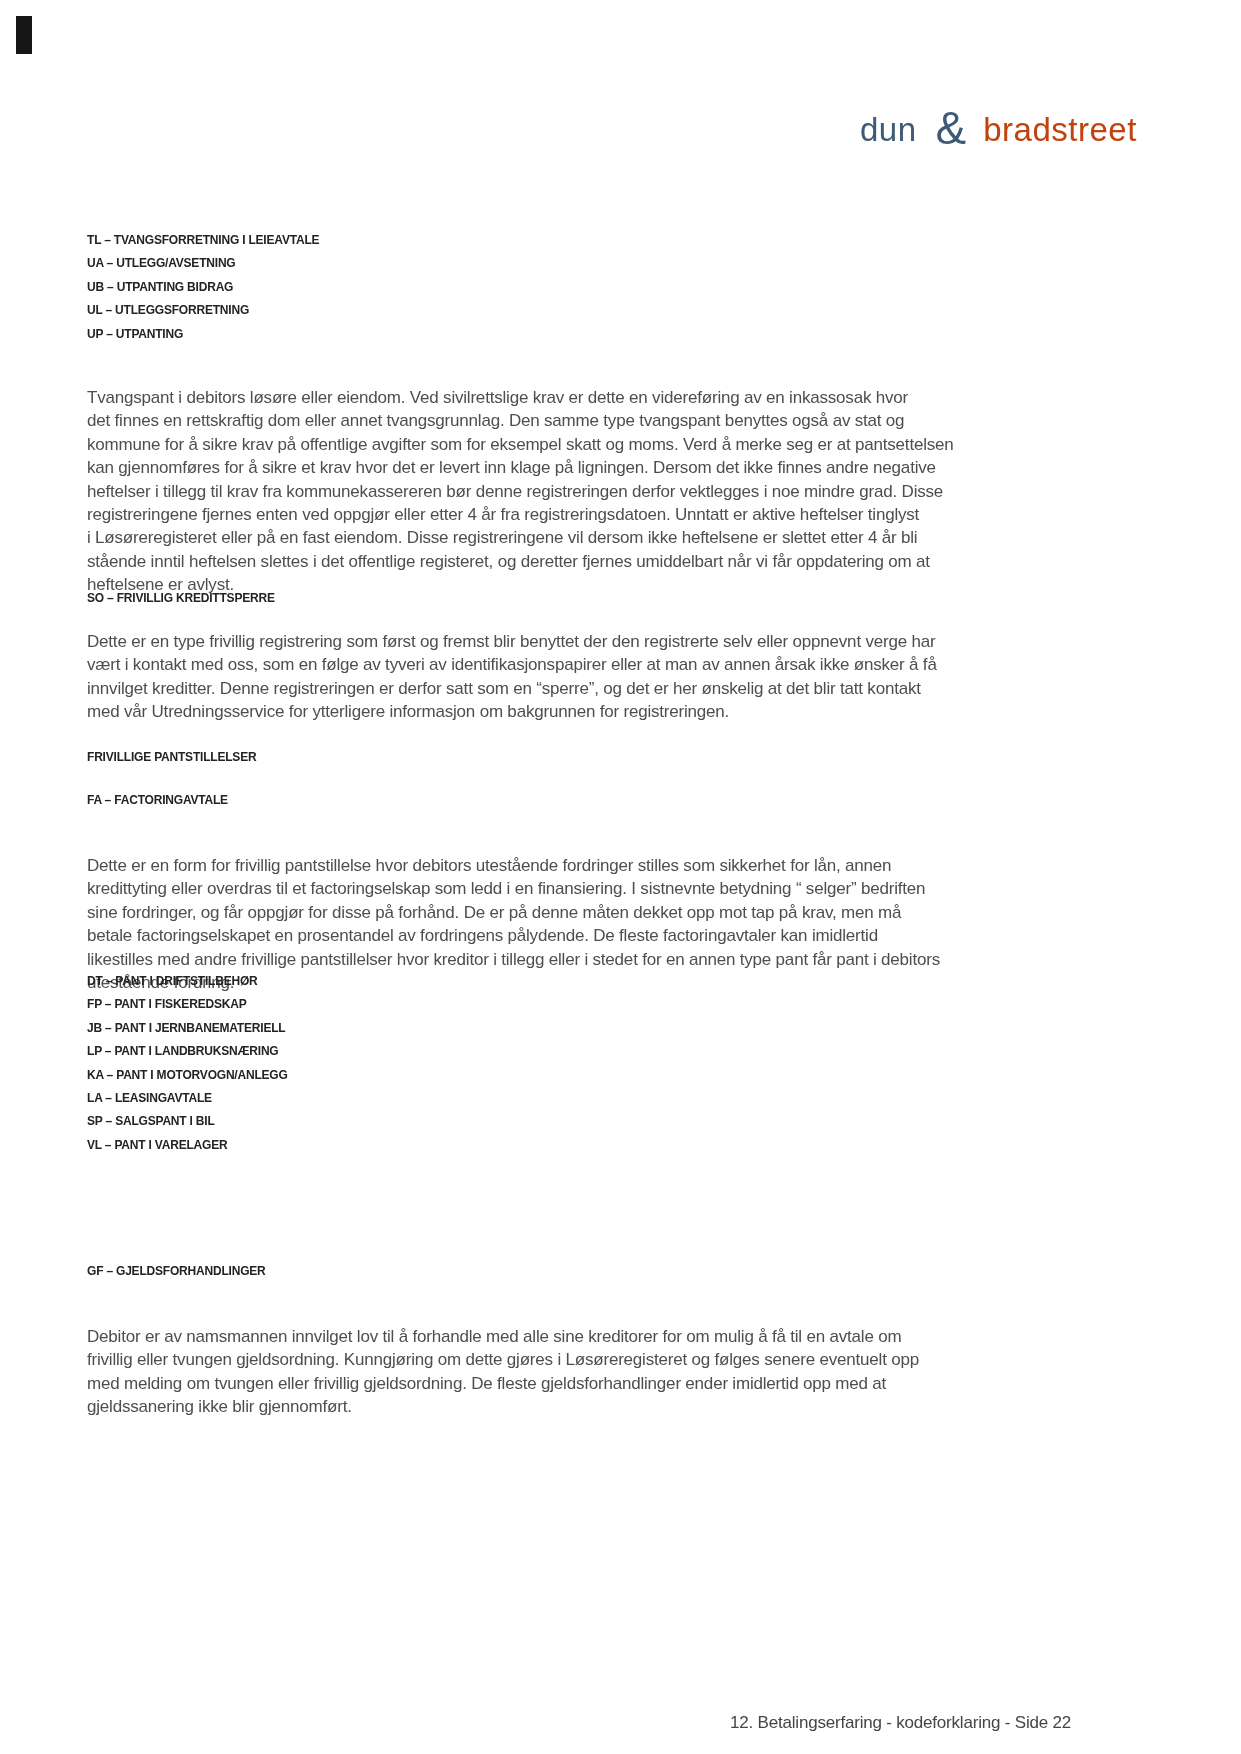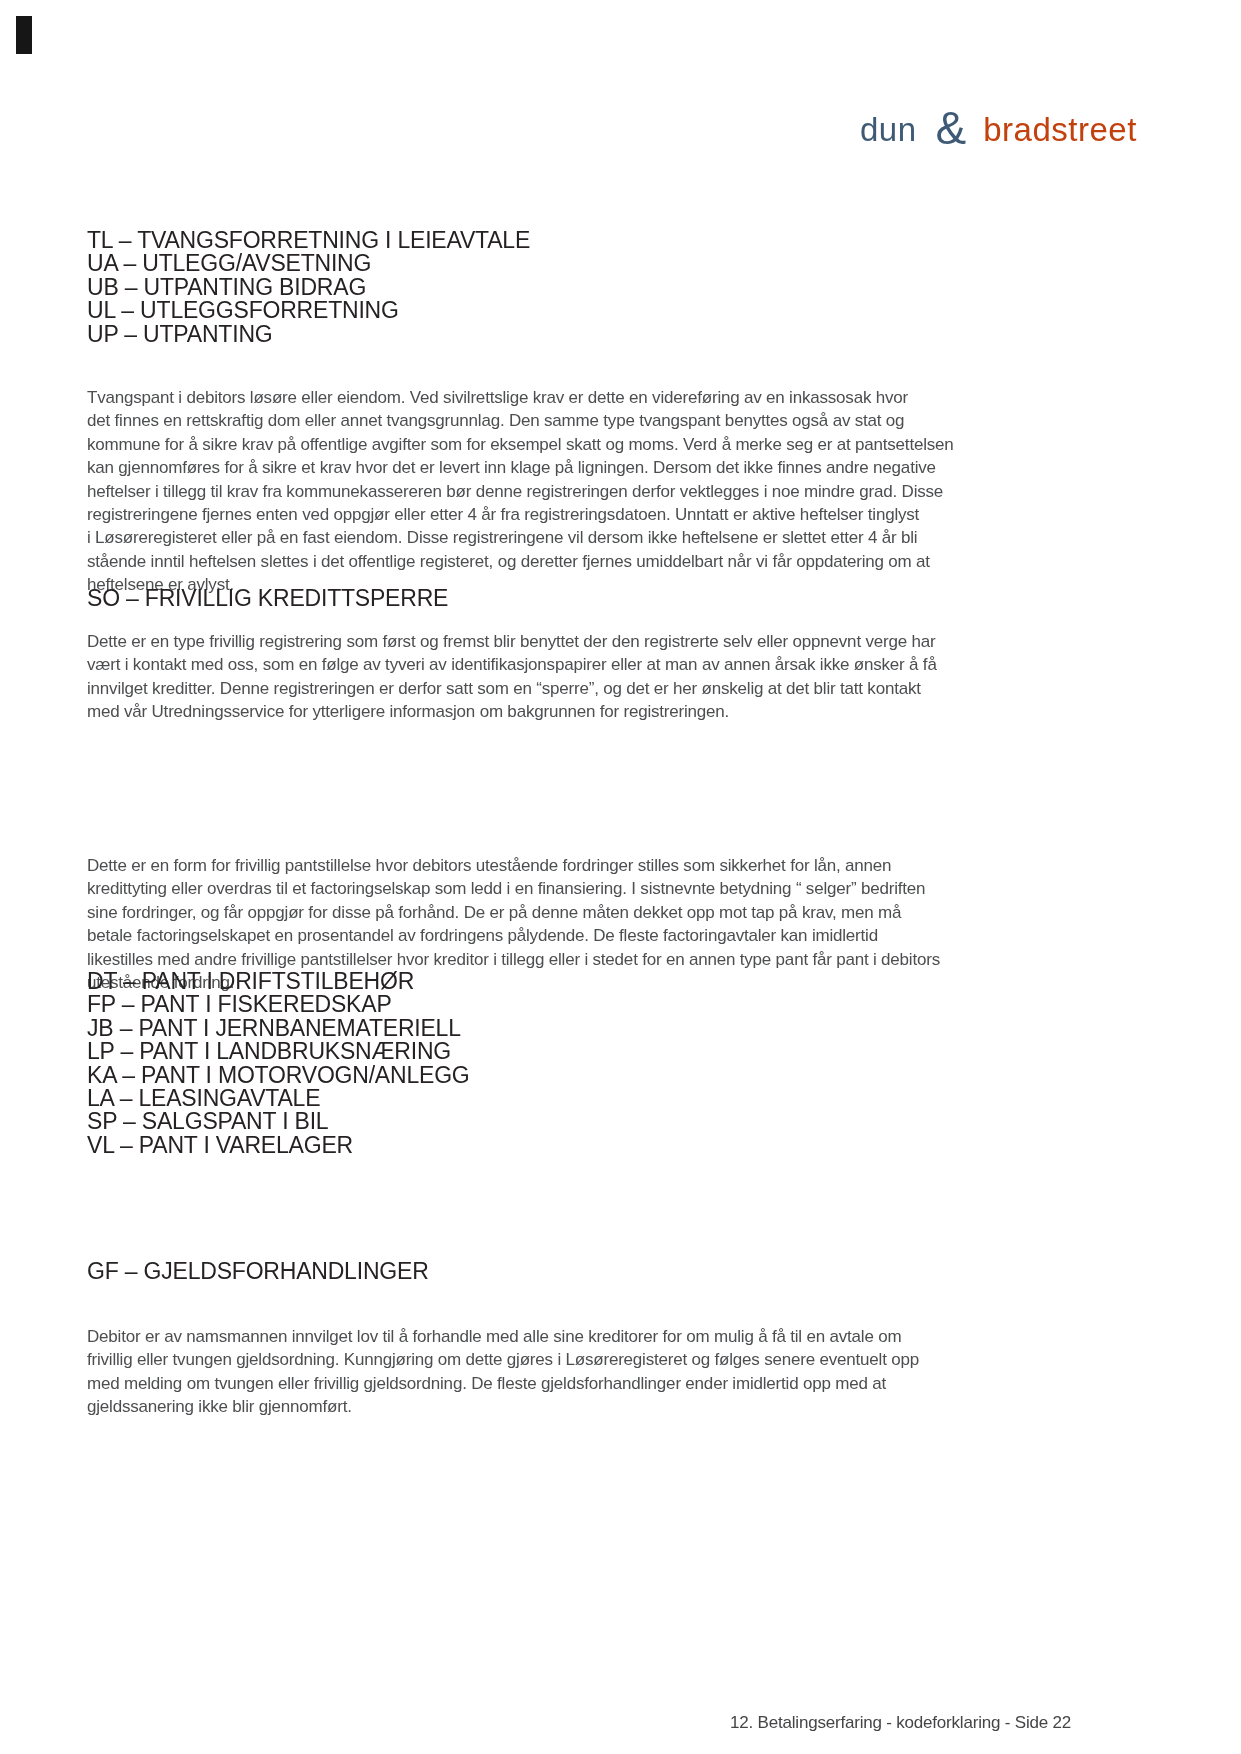--- a/index.html
+++ b/index.html
@@ -49,23 +49,23 @@
     letter-spacing:-0.2px;
   }
   .body-text {
     font-size:17px;
     line-height:23.4px;
     font-weight:400;
     color:#4d4e50;
     margin-top:42px;
   }
   .bold-head {
-    font-size:23px;
+    font-size:12px;
     line-height:23.4px;
-    font-weight:400;
+    font-weight:700;
     color:#262224;
   }
   .footer {
     position:absolute;
     top:1689px;
     left:63px;
     width:1000px;
     text-align:right;
     font-size:17px;
     letter-spacing:-0.2px;
@@ -101,21 +101,23 @@
 stående inntil heftelsen slettes i det offentlige registeret, og deretter fjernes umiddelbart når vi får oppdatering om at
 heftelsene er avlyst.</p>
 
   <h3 class="block bold-head" style="top:563px">SO – FRIVILLIG KREDITTSPERRE</h3>
 
   <p class="block body-text" style="top:564px">Dette er en type frivillig registrering som først og fremst blir benyttet der den registrerte selv eller oppnevnt verge har
 vært i kontakt med oss, som en følge av tyveri av identifikasjonspapirer eller at man av annen årsak ikke ønsker å få
 innvilget kreditter. Denne registreringen er derfor satt som en “sperre”, og det er her ønskelig at det blir tatt kontakt
 med vår Utredningsservice for ytterligere informasjon om bakgrunnen for registreringen.</p>
 
+  <h2 class="block bold-head" style="top:722px">FRIVILLIGE PANTSTILLELSER</h2>
 
+  <h3 class="block bold-head" style="top:765px">FA – FACTORINGAVTALE</h3>
 
   <p class="block body-text" style="top:788px">Dette er en form for frivillig pantstillelse hvor debitors utestående fordringer stilles som sikkerhet for lån, annen
 kredittyting eller overdras til et factoringselskap som ledd i en finansiering. I sistnevnte betydning “ selger” bedriften
 sine fordringer, og får oppgjør for disse på forhånd. De er på denne måten dekket opp mot tap på krav, men må
 betale factoringselskapet en prosentandel av fordringens pålydende. De fleste factoringavtaler kan imidlertid
 likestilles med andre frivillige pantstillelser hvor kreditor i tillegg eller i stedet for en annen type pant får pant i debitors
 utestående fordring.</p>
 
   <div class="block bold-head" style="top:946px">DT – PANT I DRIFTSTILBEHØR
 FP – PANT I FISKEREDSKAP

